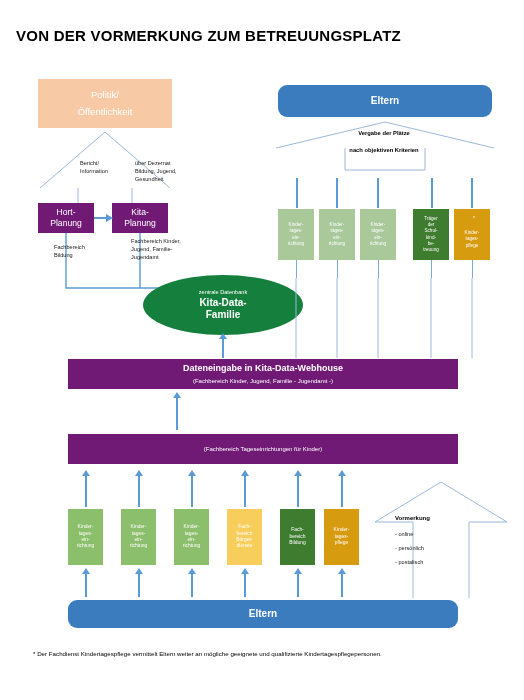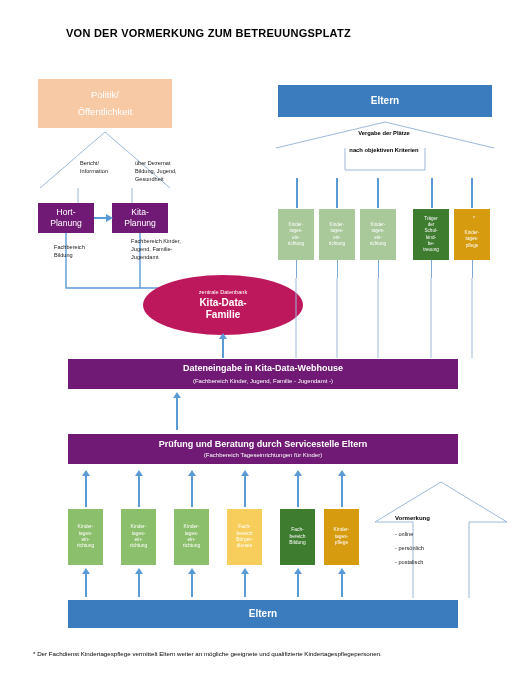--- a/index.html
+++ b/index.html
@@ -3,27 +3,27 @@
 <meta charset="utf-8">
 <style>
   html,body{margin:0;padding:0;background:#ffffff;}
   body{width:524px;height:700px;position:relative;overflow:hidden;
        font-family:"Liberation Sans","DejaVu Sans",sans-serif;color:#000;}
   .canvas{position:absolute;left:0;top:0;width:524px;height:700px;}
   .abs{position:absolute;box-sizing:border-box;}
 
   
   .title{left:0;top:27px;width:417px;text-align:center;
-         font-size:11px;font-weight:bold;letter-spacing:.25px;color:#000;}
+         font-size:15px;font-weight:bold;letter-spacing:.25px;color:#000;}
 
   
   .box{display:flex;align-items:center;justify-content:center;
        text-align:center;color:#ffffff;line-height:1.15;}
   .peach{background:#F7C9A5;}
-  .blue{background:#3A7CBE;}
+  .blue{background:#3A7CBE;border-radius:9px;}
   .blue-soft{background:#701a75;}
   .green-lt{background:#A9C99B;}
   .green-md{background:#8CBF6B;}
   .green-dk{background:#3E7C2F;}
   .gold{background:#D79B10;}
   .yellow{background:#F7CE5B;}
 
   .vstack{display:flex;flex-direction:column;align-items:center;justify-content:center;
           width:100%;height:100%;}
   .vstack span{display:block;}
@@ -33,21 +33,21 @@
   .vline-thin{background:#7FA8D4;width:1px;}
   .hline{background:#5B9BD5;height:2px;}
 
   
   .arrow-up{width:0;height:0;border-left:4px solid transparent;
             border-right:4px solid transparent;border-bottom:6px solid #5B9BD5;}
   .arrow-right{width:0;height:0;border-top:4px solid transparent;
             border-bottom:4px solid transparent;border-left:7px solid #5B9BD5;}
 
   
-  .ellipse{background:#be185d;border-radius:50%;color:#fff;
+  .ellipse{background:#15803d;border-radius:50%;color:#fff;
            display:flex;flex-direction:column;align-items:center;justify-content:center;}
 
   
   .lbl{font-size:5.6px;line-height:1.45;color:#1a1a1a;}
   .lbl-b{font-size:5.8px;font-weight:bold;line-height:1.6;color:#000;text-align:center;}
 
   .footnote{font-size:6.2px;color:#000;}
 
   .bigbox-t1{font-size:9px;font-weight:bold;}
   .bigbox-t2{font-size:6px;}
@@ -211,21 +211,20 @@
       <span class="bigbox-t1">Dateneingabe in Kita-Data-Webhouse</span>
       <span class="bigbox-t2">(Fachbereich Kinder, Jugend, Familie - Jugendamt -)</span>
     </div>
   </div>
 
   <div class="abs vline" style="left:176px;top:396px;height:34px;"></div>
   <div class="abs arrow-up" style="left:173px;top:392px;"></div>
 
   <div class="abs box blue-soft" style="left:68px;top:434px;width:390px;height:30px;">
     <div class="vstack" style="gap:2px;">
-      <span class="bigbox-t1">Prüfung und Beratung durch Servicestelle Eltern</span>
       <span class="bigbox-t2">(Fachbereich Tageseinrichtungen für Kinder)</span>
     </div>
   </div>
 
   <div class="abs vline" style="left:85px;top:474px;height:33px;"></div>
   <div class="abs arrow-up" style="left:82px;top:470px;"></div>
   <div class="abs vline" style="left:138px;top:474px;height:33px;"></div>
   <div class="abs arrow-up" style="left:135px;top:470px;"></div>
   <div class="abs vline" style="left:191px;top:474px;height:33px;"></div>
   <div class="abs arrow-up" style="left:188px;top:470px;"></div>

